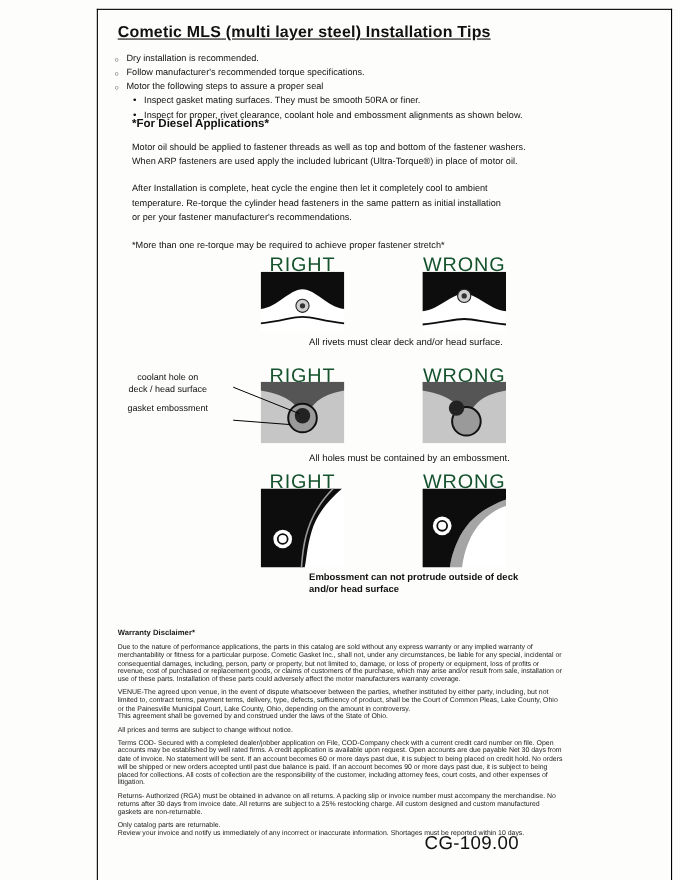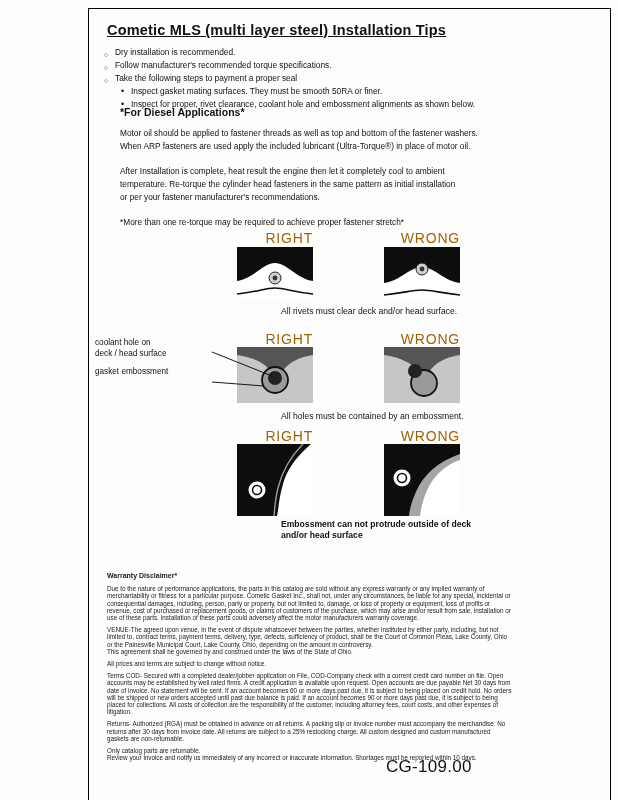--- a/index.html
+++ b/index.html
@@ -19,52 +19,52 @@
     letter-spacing:0.2px;
   }
   .tips { position:absolute; left:104px; top:46px; width:440px; font-size:8.3px; line-height:13px; }
   .tip  { position:relative; padding-left:11px; }
   .tip::before { content:"○"; position:absolute; left:0; top:2px; font-size:6.5px; }
   .subtip { position:relative; margin-left:17px; padding-left:10px; }
   .subtip::before { content:"•"; position:absolute; left:0; top:0; font-size:9px; }
   .diesel { position:absolute; left:120px; top:106px; width:480px; font-size:8.3px; line-height:13px; }
   .diesel h2 { font-size:10.5px; font-weight:bold; margin-bottom:8px; }
   .diesel p  { margin-bottom:12px; white-space:pre-line; }
-  .dg-header { position:absolute; width:76px; text-align:right; font-size:14px; color:#a16207; letter-spacing:0.8px; }
+  .dg-header { position:absolute; width:76px; text-align:center; font-size:18px; color:#14532d; letter-spacing:0.8px; }
   .dg-img    { position:absolute; display:block; }
   .dg-caption{ position:absolute; font-size:8.6px; white-space:pre-line; line-height:11px;margin-left:44px; }
-  .holes-label { position:absolute; width:115px; text-align:left; font-size:8.2px; line-height:10.5px; white-space:pre-line; }
+  .holes-label { position:absolute; width:115px; text-align:center; font-size:8.2px; line-height:10.5px; white-space:pre-line; }
   .connectors { position:absolute; pointer-events:none; }
   .warranty { position:absolute; left:107px; top:572px; width:407px; font-size:6.3px; line-height:7.2px; color:#1a1a1a; }
   .warranty h3 { font-size:7px; font-weight:bold; margin-bottom:6px; }
   .warranty p  { margin-bottom:5px; }
   .warranty p.tight { margin-bottom:0; }
   .footer-code { position:absolute; left:386px; top:757px; font-size:17px; letter-spacing:0.3px; }
 </style>
 </head>
 <body>
 
 <div class="page">
   <div class="frame"></div>
 
   <h1 class="title">Cometic MLS (multi layer steel) Installation Tips</h1>
 
   <div class="tips">
     <div class="tip">Dry installation is recommended.</div>
     <div class="tip">Follow manufacturer's recommended torque specifications.</div>
-    <div class="tip">Take the following steps to payment a proper seal</div>
+    <div class="tip">Motor the following steps to assure a proper seal</div>
     <div class="subtip">Inspect gasket mating surfaces.  They must be smooth 50RA or finer.</div>
     <div class="subtip">Inspect for proper, rivet clearance, coolant hole and embossment alignments as shown below.</div>
   </div>
 
   <div class="diesel">
     <h2>*For Diesel Applications*</h2>
     <p>Motor oil should be applied to fastener threads as well as top and bottom of the fastener washers.
 When ARP fasteners are used apply the included lubricant (Ultra-Torque®) in place of motor oil.</p>
-    <p>After Installation is complete, heat result the engine then let it completely cool to ambient
+    <p>After Installation is complete, heat cycle the engine then let it completely cool to ambient
 temperature. Re-torque the cylinder head fasteners in the same pattern as initial installation
 or per your fastener manufacturer's recommendations.</p>
     <p>*More than one re-torque may be required to achieve proper fastener stretch*</p>
   </div>
 
   <div class="dg-header" style="left:237px; top:230px;">RIGHT</div>
   <div class="dg-header" style="left:384px; top:230px;">WRONG</div>
 
   <svg class="dg-img" style="left:237px; top:247px;" width="76" height="54" viewBox="0 0 76 54">
     <rect width="76" height="54" fill="#ffffff"></rect>

